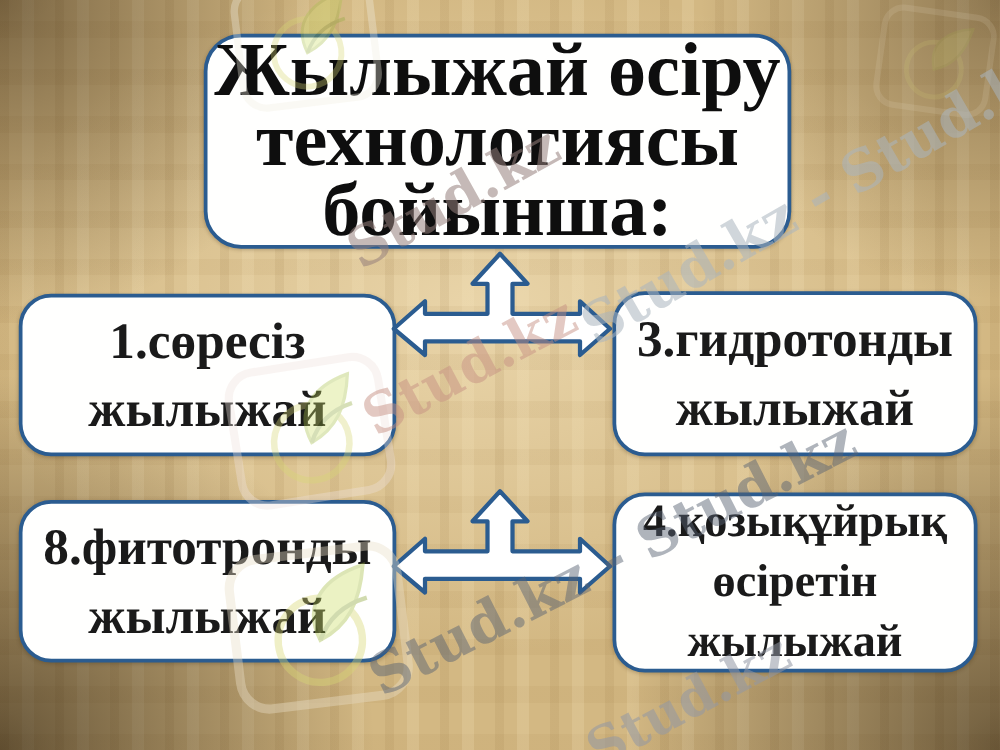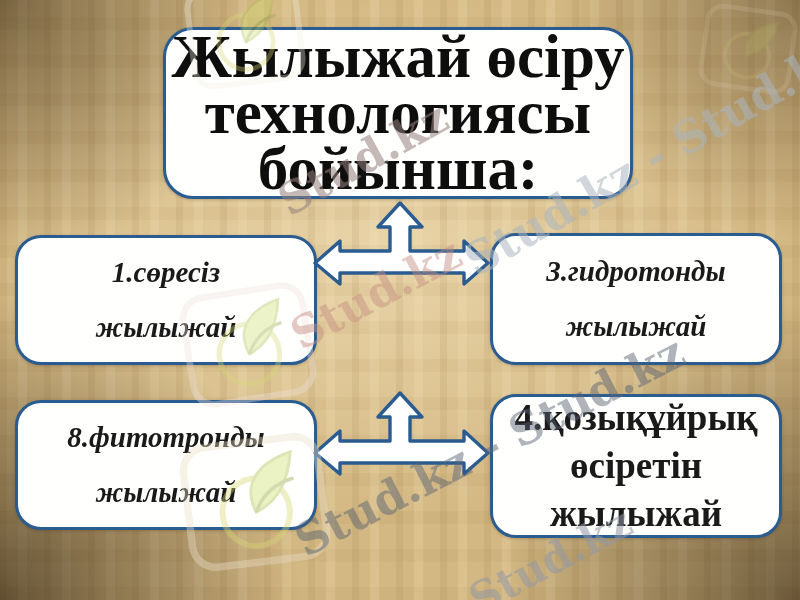--- a/index.html
+++ b/index.html
@@ -39,21 +39,21 @@
     white-space:pre-line;
     font-weight:bold;
     color:#1a1a1a;
   }
   #title-box{left:163px;top:27px;width:470px;height:172px;border-radius:30px;}
   #title-box .label{font-size:61px;line-height:56px;color:#0e0e0e;}
   #node-1{left:15px; top:235px;width:302px;height:130px;}
   #node-2{left:490px;top:233px;width:292px;height:132px;}
   #node-3{left:15px; top:400px;width:302px;height:130px;}
   #node-4{left:490px;top:394px;width:292px;height:144px;}
-  #node-1 .label,#node-2 .label,#node-3 .label{font-size:29px;line-height:55px;font-style:italic;}
+  #node-1 .label,#node-2 .label,#node-3 .label{font-size:41px;line-height:55px;}
   #node-4 .label{font-size:37px;line-height:48px;}
   .arrow-svg{position:absolute;left:302px;width:200px;height:92px;}
   #arrow-top{top:198px;}
   #arrow-bottom{top:388px;}
   
   .wm-layer{position:absolute;inset:0;pointer-events:none;}
   .wm-text{
     position:absolute;
     font-family:"DejaVu Serif","Liberation Serif",serif;
     font-weight:bold;

